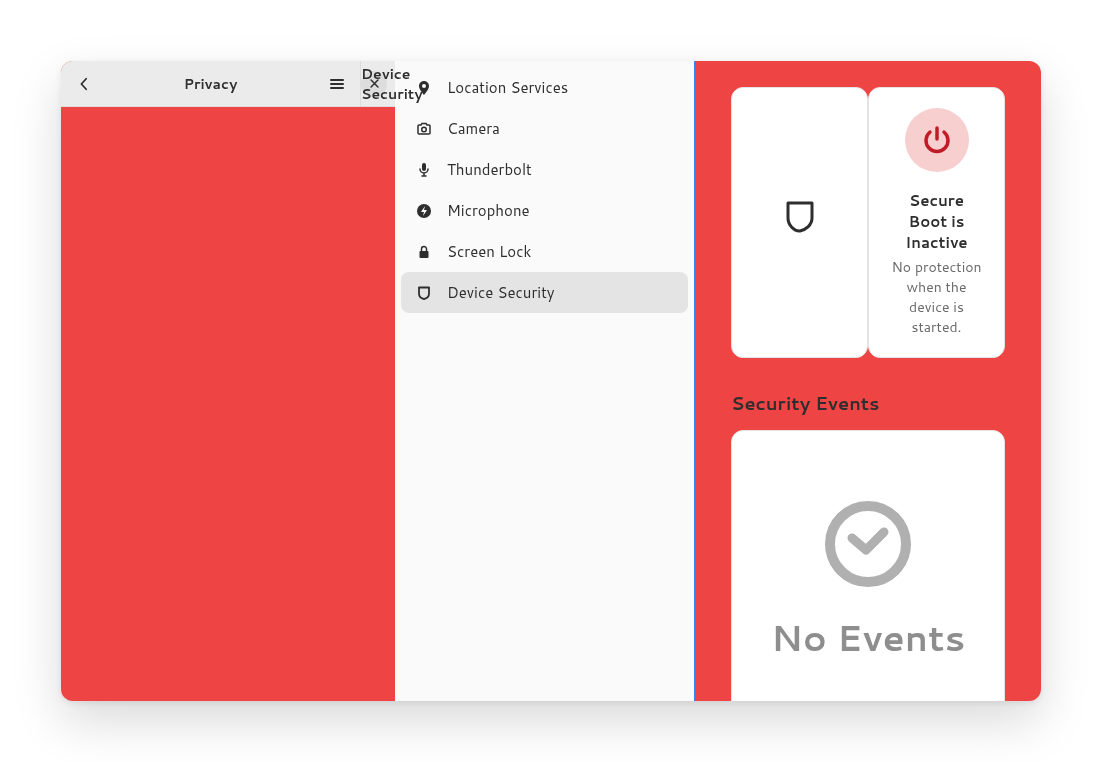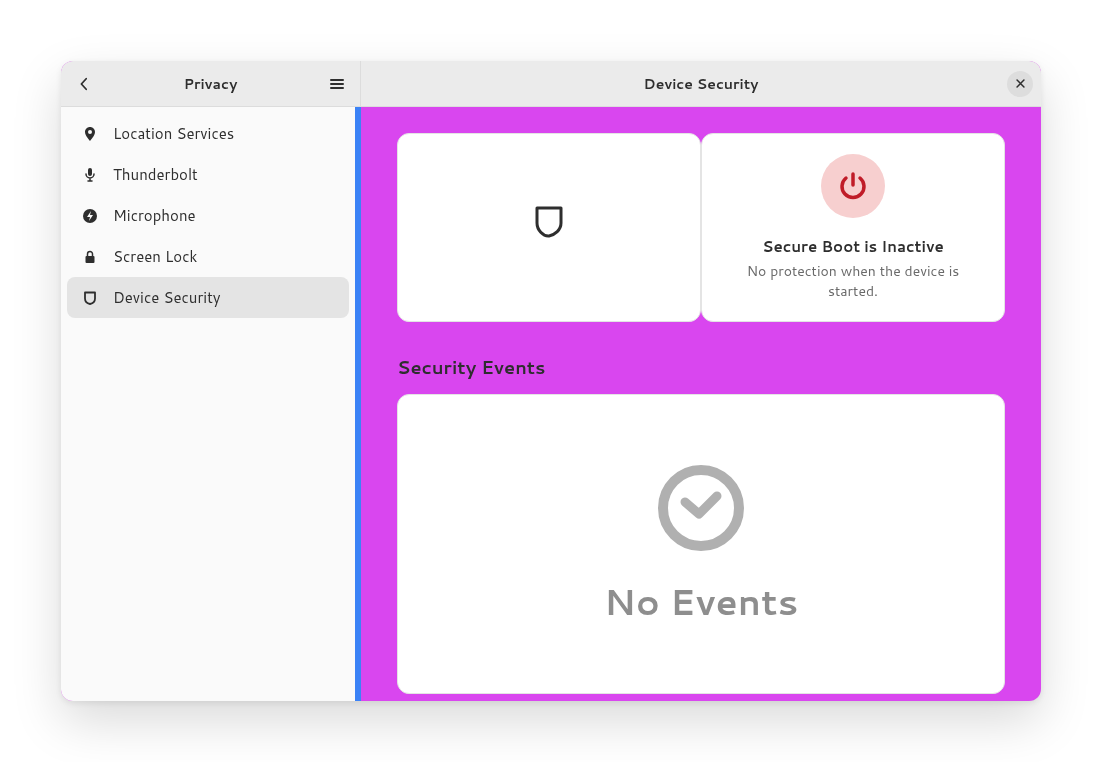--- a/index.html
+++ b/index.html
@@ -9,25 +9,25 @@
     background: #fff;
     display: flex;
     align-items: center;
     justify-content: center;
     width: 1102px;
     height: 762px;
   }
   .window {
     width: 980px;
     height: 640px;
-    background: #d946ef;
+    background: #ef4444;
     border-radius: 12px;
     box-shadow: 0 20px 50px rgba(0,0,0,0.15), 0 2px 6px rgba(0,0,0,0.08);
     display: flex;
-    flex-direction: column;
+    flex-direction: row;
     overflow: hidden;
   }
   .headerbars {
     display: flex;
     height: 46px;
     flex-shrink: 0;
   }
   .headerbar-left {
     width: 300px;
     background: #ebebeb;
@@ -76,21 +76,21 @@
     background: #ddd;
   }
   .content {
     flex: 1;
     display: flex;
     min-height: 0;
   }
   .sidebar {
     width: 300px;
     background: #fafafa;
-    border-right: 6px solid #3b82f6;
+    border-right: 1px solid #3b82f6;
     padding: 6px;
     overflow-y: auto;
   }
   .sidebar-item {
     display: flex;
     align-items: center;
     gap: 14px;
     padding: 10px 14px;
     border-radius: 8px;
     cursor: pointer;
@@ -214,20 +214,29 @@
 
   <div class="content">
     <div class="sidebar">
       <div class="sidebar-item">
         <span class="ic">
           <svg width="16" height="16" viewBox="0 0 16 16">
               <path d="M8 1C5.2 1 3 3.2 3 6c0 3.5 5 9 5 9s5-5.5 5-9c0-2.8-2.2-5-5-5zm0 7a2 2 0 110-4 2 2 0 010 4z" fill="currentColor"></path>
             </svg>
         </span>
         <span>Location Services</span>
+      </div>
+      <div class="sidebar-item">
+        <span class="ic">
+          <svg width="16" height="16" viewBox="0 0 16 16">
+              <path d="M2 5a1 1 0 011-1h2l1-1.5h4L11 4h2a1 1 0 011 1v7a1 1 0 01-1 1H3a1 1 0 01-1-1V5z" fill="none" stroke="currentColor" stroke-width="1.5"></path>
+              <circle cx="8" cy="8.5" r="2.3" fill="none" stroke="currentColor" stroke-width="1.5"></circle>
+            </svg>
+        </span>
+        <span>Camera</span>
       </div>
       <div class="sidebar-item">
         <span class="ic">
           <svg width="16" height="16" viewBox="0 0 16 16">
               <rect x="6" y="1" width="4" height="8" rx="2" fill="currentColor"></rect>
               <path d="M4 7a4 4 0 008 0M8 11v3M6 14h4" fill="none" stroke="currentColor" stroke-width="1.5" stroke-linecap="round"></path>
             </svg>
         </span>
         <span>Thunderbolt</span>
       </div>

